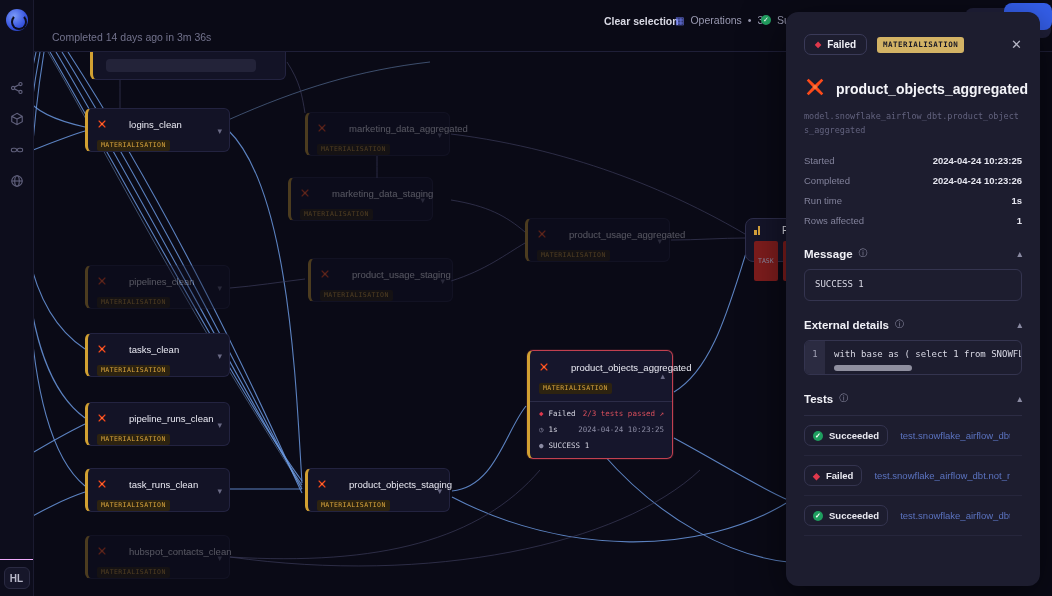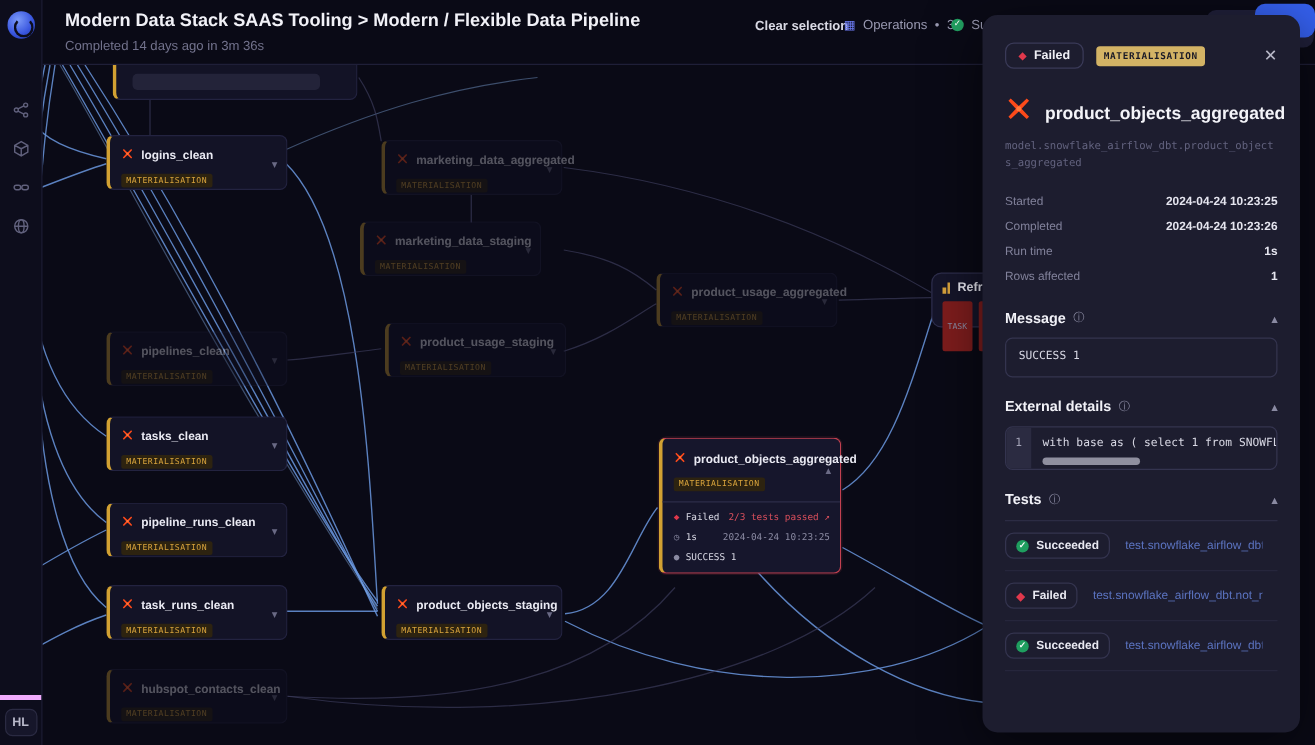--- a/index.html
+++ b/index.html
@@ -21,21 +21,21 @@
     width:22px; height:22px; margin-top:9px; border-radius:50%;
     background:radial-gradient(circle at 38% 32%, #7b9af8, #3a57e0 55%, #1b2f9e);
     position:relative;
   }
   .logo::after {
     content:""; position:absolute; left:5px; top:5px; width:12px; height:12px;
     border-radius:50%; border:2.5px solid #0d0d1c; border-top-color:transparent;
   }
   .side-nav { margin-top:50px; display:flex; flex-direction:column; gap:17px; align-items:center; }
   .side-nav svg { display:block; stroke:#60607c; fill:none; stroke-width:1.3; }
-  .side-foot { margin-top:auto; width:100%; border-top:4px solid #f0abfc; padding:7px 0 7px; display:flex; justify-content:center; }
+  .side-foot { margin-top:auto; width:100%; border-top:1px solid #f0abfc; padding:7px 0 7px; display:flex; justify-content:center; }
   .avatar {
     width:26px; height:22px; border-radius:6px; background:#16162a;
     border:1px solid #2a2a42; color:#b9b9ca; font-size:10px;
     display:flex; align-items:center; justify-content:center; font-weight:bold;
   }
 
   
   .topbar {
     position:absolute; left:34px; top:0; right:0; height:52px;
     background:#0a0a16; border-bottom:1px solid #1f1f38; z-index:5;
@@ -58,21 +58,21 @@
   .e-g { stroke:#3f3f60; stroke-width:1; fill:none; opacity:.65; }
 
   
   .node {
     position:absolute; width:145px; height:44px; z-index:2;
     background:#131326; border:1px solid #232340; border-left:3px solid #d2a132;
     border-radius:6px; padding:6px 8px 4px 9px;
   }
   .node.dimmed { opacity:.33; }
   .n-row1 { display:flex; align-items:center; gap:6px; }
-  .n-title { font-size:9.5px; font-weight:bold; color:#eaeaf3; white-space:nowrap; }
+  .n-title { font-size:9.5px; font-weight:normal; color:#eaeaf3; white-space:nowrap;margin-left:16px; }
   .n-chev { position:absolute; right:7px; top:17px; color:#6a6a85; font-size:9px; }
   .n-badge {
     display:inline-block; margin-top:4px; font-family:"DejaVu Sans Mono",monospace;
     font-size:6.5px; letter-spacing:.4px; color:#d9a43c; background:#2d2310;
     padding:1.5px 4px; border-radius:2px;
   }
   .partial-node {
     position:absolute; left:90px; top:30px; width:196px; height:50px; z-index:2;
     background:#131326; border:1px solid #232340; border-left:3px solid #d2a132; border-radius:6px;
   }
@@ -329,21 +329,20 @@
           <path d="M2 8 L14 8"></path>
         </svg>
       </span>
   </nav>
   <div class="side-foot">
     <div class="avatar">HL</div>
   </div>
 </aside>
 
 <header class="topbar">
-  <div class="page-title">Modern Data Stack SAAS Tooling &gt; Modern / Flexible Data Pipeline</div>
   <div class="page-subtitle">Completed 14 days ago in 3m 36s</div>
   <span class="clear-sel">Clear selection</span>
   <span class="ops">
     <span class="grid-ico">▦</span>
     <span>Operations</span>
     <span>•</span>
     <span>35</span>
   </span>
   <span class="succ">
     <span class="succ-ico">✓</span>

